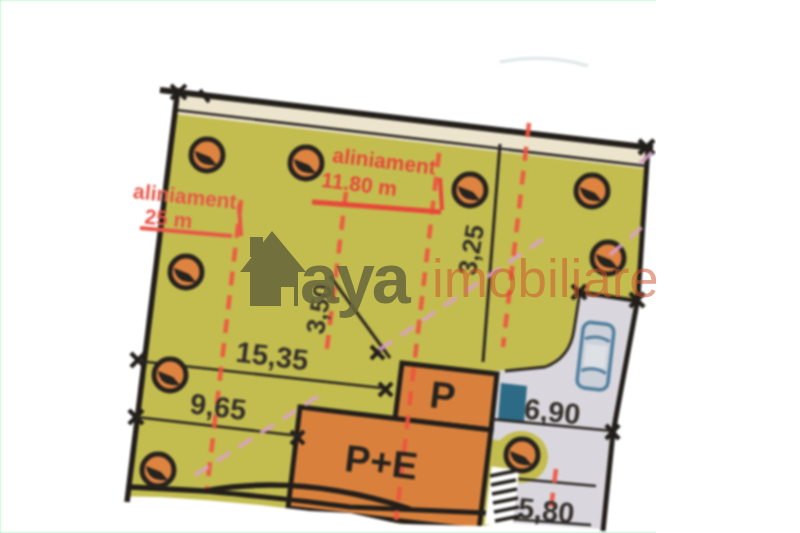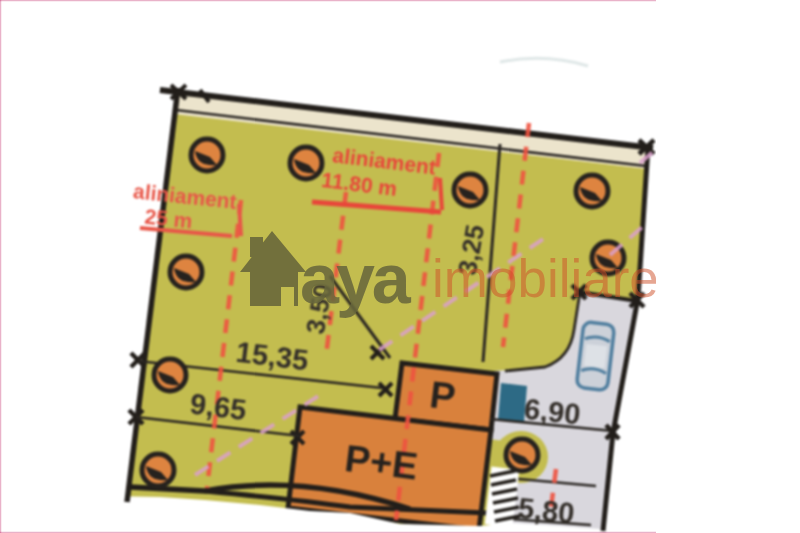--- a/index.html
+++ b/index.html
@@ -1,16 +1,16 @@
 <!DOCTYPE html>
 <html><head>
 <meta charset="utf-8">
 <style>
   html,body{margin:0;padding:0;background:#fff;}
-  #stage{width:656px;height:533px;position:relative;overflow:hidden;background:#be185d;
+  #stage{width:656px;height:533px;position:relative;overflow:hidden;background:#86efac;
          font-family:"Liberation Sans", sans-serif;}
   svg{position:absolute;top:0;left:0;}
   .blurwrap{filter:blur(1.05px);}
 </style>
 </head>
 <body>
 <div id="stage">
 <svg width="800" height="533" viewBox="0 0 800 533">
 <g class="blurwrap">
 

